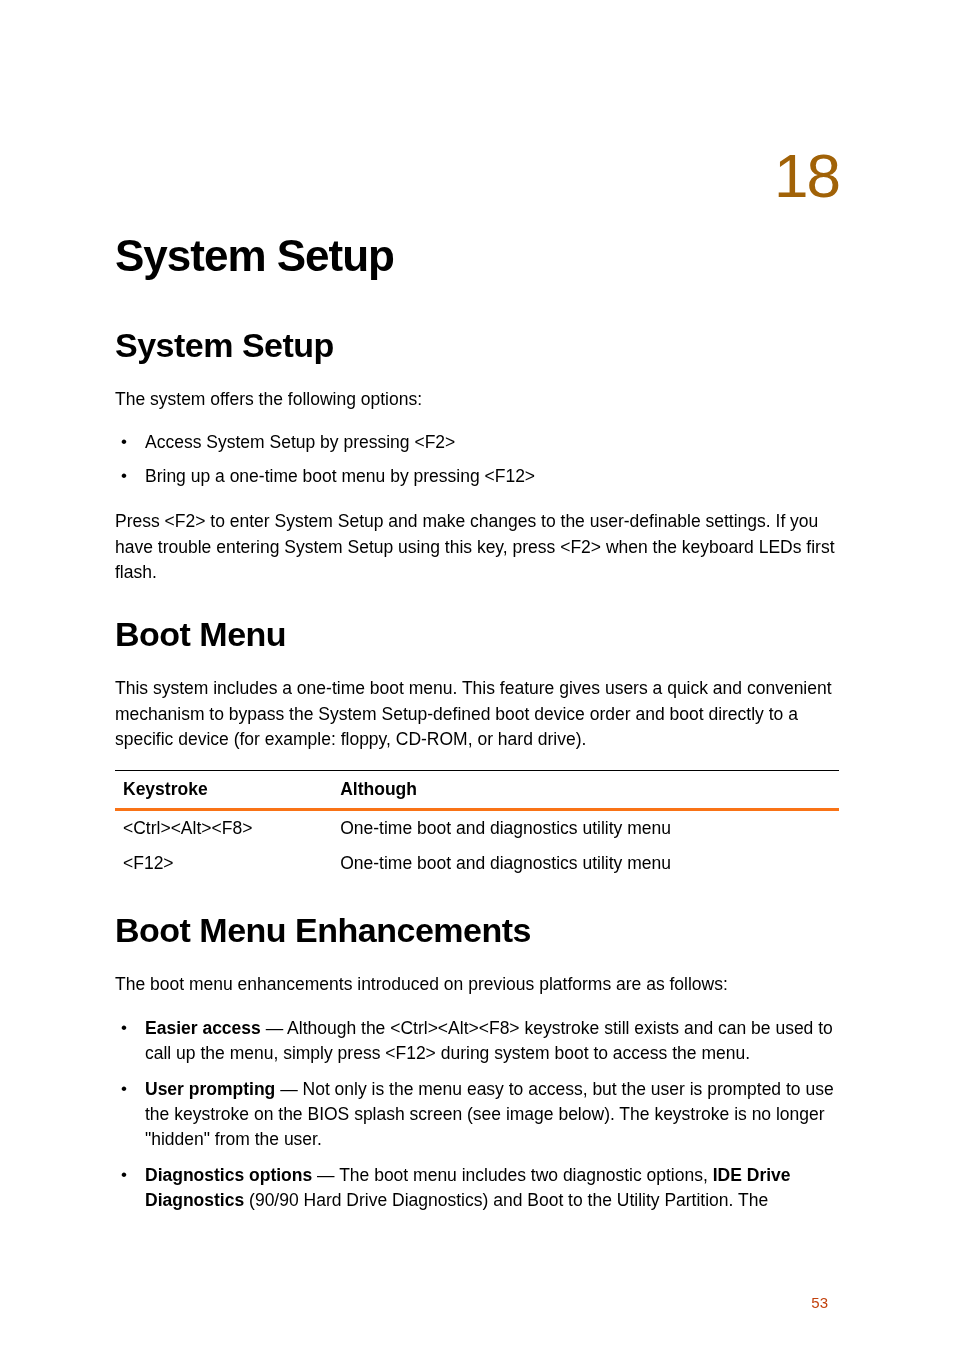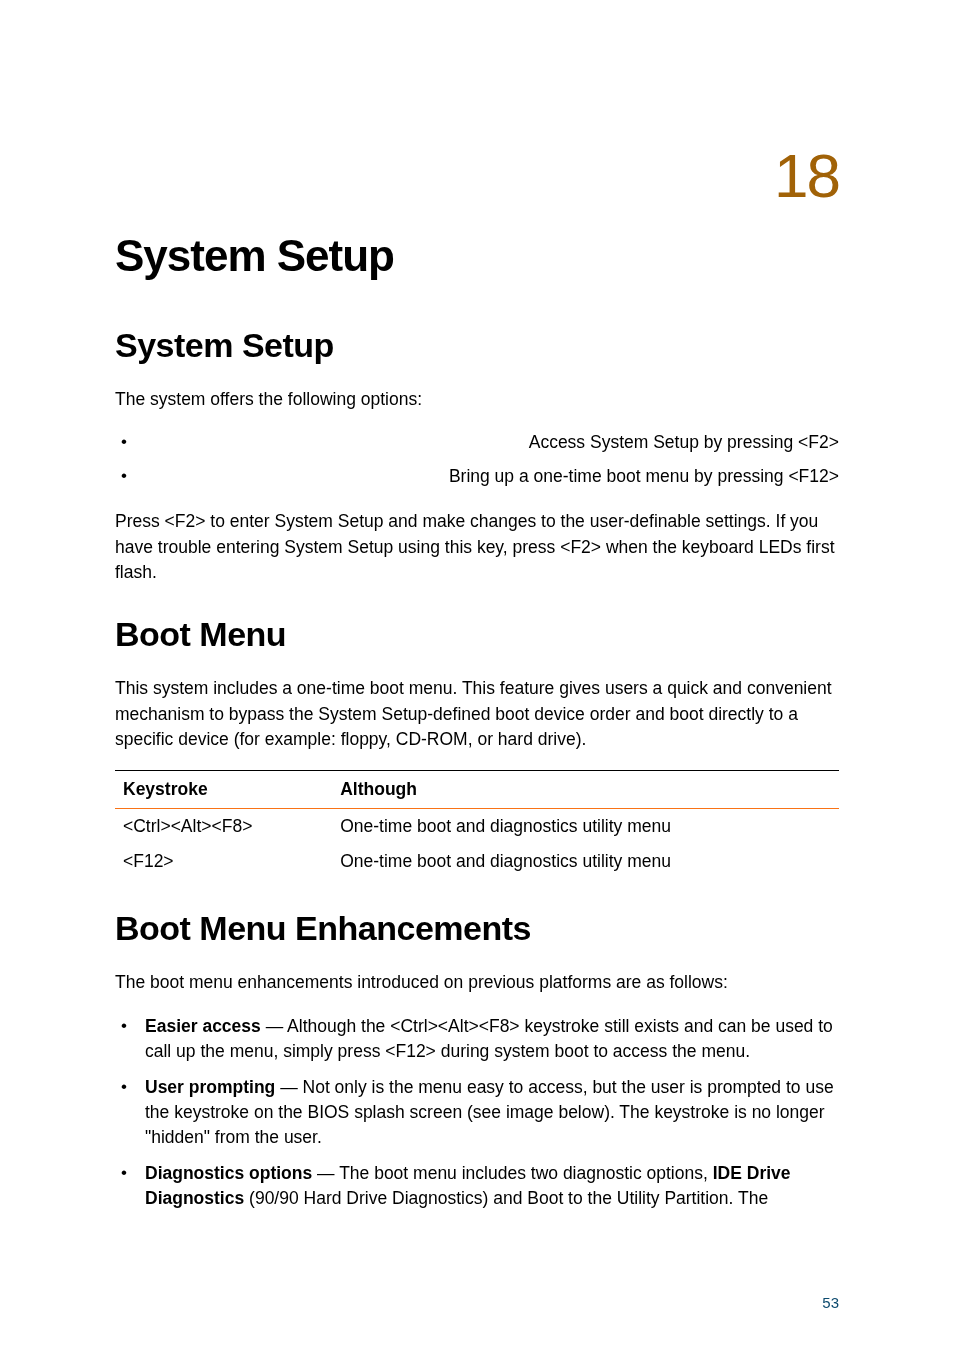--- a/index.html
+++ b/index.html
@@ -48,21 +48,20 @@
       list-style: none;
       margin-bottom: 20px;
       padding-left: 30px;
     }
     .bullet-list li {
       position: relative;
       font-size: 17.5px;
       line-height: 1.45;
       margin-bottom: 8px;
       padding-left: 0;
-      text-align: right;
     }
     .bullet-list li::before {
       content: "•";
       position: absolute;
       left: -24px;
       font-size: 17px;
       top: 0;
     }
     .bullet-list-rich {
       list-style: none;
@@ -88,39 +87,39 @@
       width: 100%;
       border-collapse: collapse;
       margin-bottom: 28px;
     }
     table.keystroke-table th {
       text-align: left;
       font-size: 17.5px;
       font-weight: bold;
       padding: 8px 8px 8px 8px;
       border-top: 1px solid #000;
-      border-bottom: 1px solid #f97316;
+      border-bottom: 3px solid #f97316;
     }
     table.keystroke-table th:first-child {
       width: 30%;
     }
     table.keystroke-table td {
       font-size: 17.5px;
       padding: 7px 8px;
     }
     .bold {
       font-weight: bold;
       margin-top: 41px;
     }
     .page-number {
       position: absolute;
       bottom: 55px;
-      right: 115px;
+      right: 126px;
       font-size: 15px;
-      color: #0c4a6e;
+      color: #c2410c;
     }
   </style>
 </head>
 <body>
 
 <div class="chapter-number">18</div>
 
 <h1 class="chapter-title">System Setup</h1>
 
 <div class="section-block">

